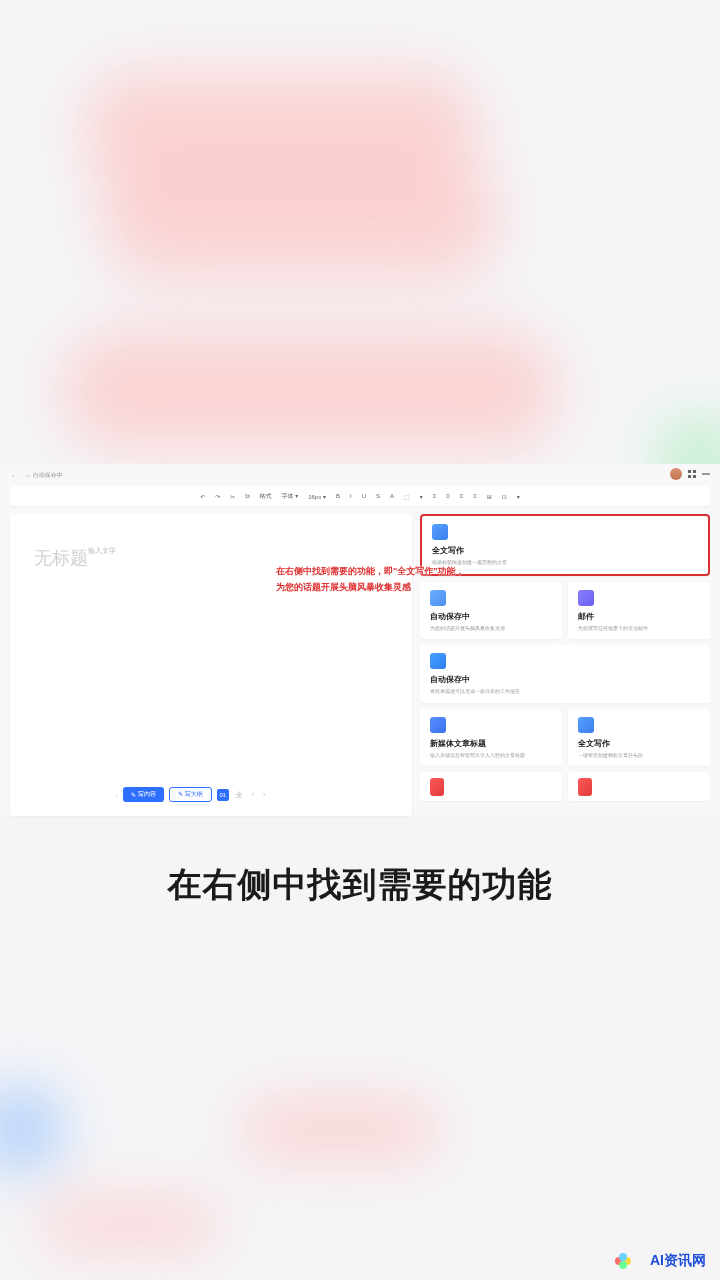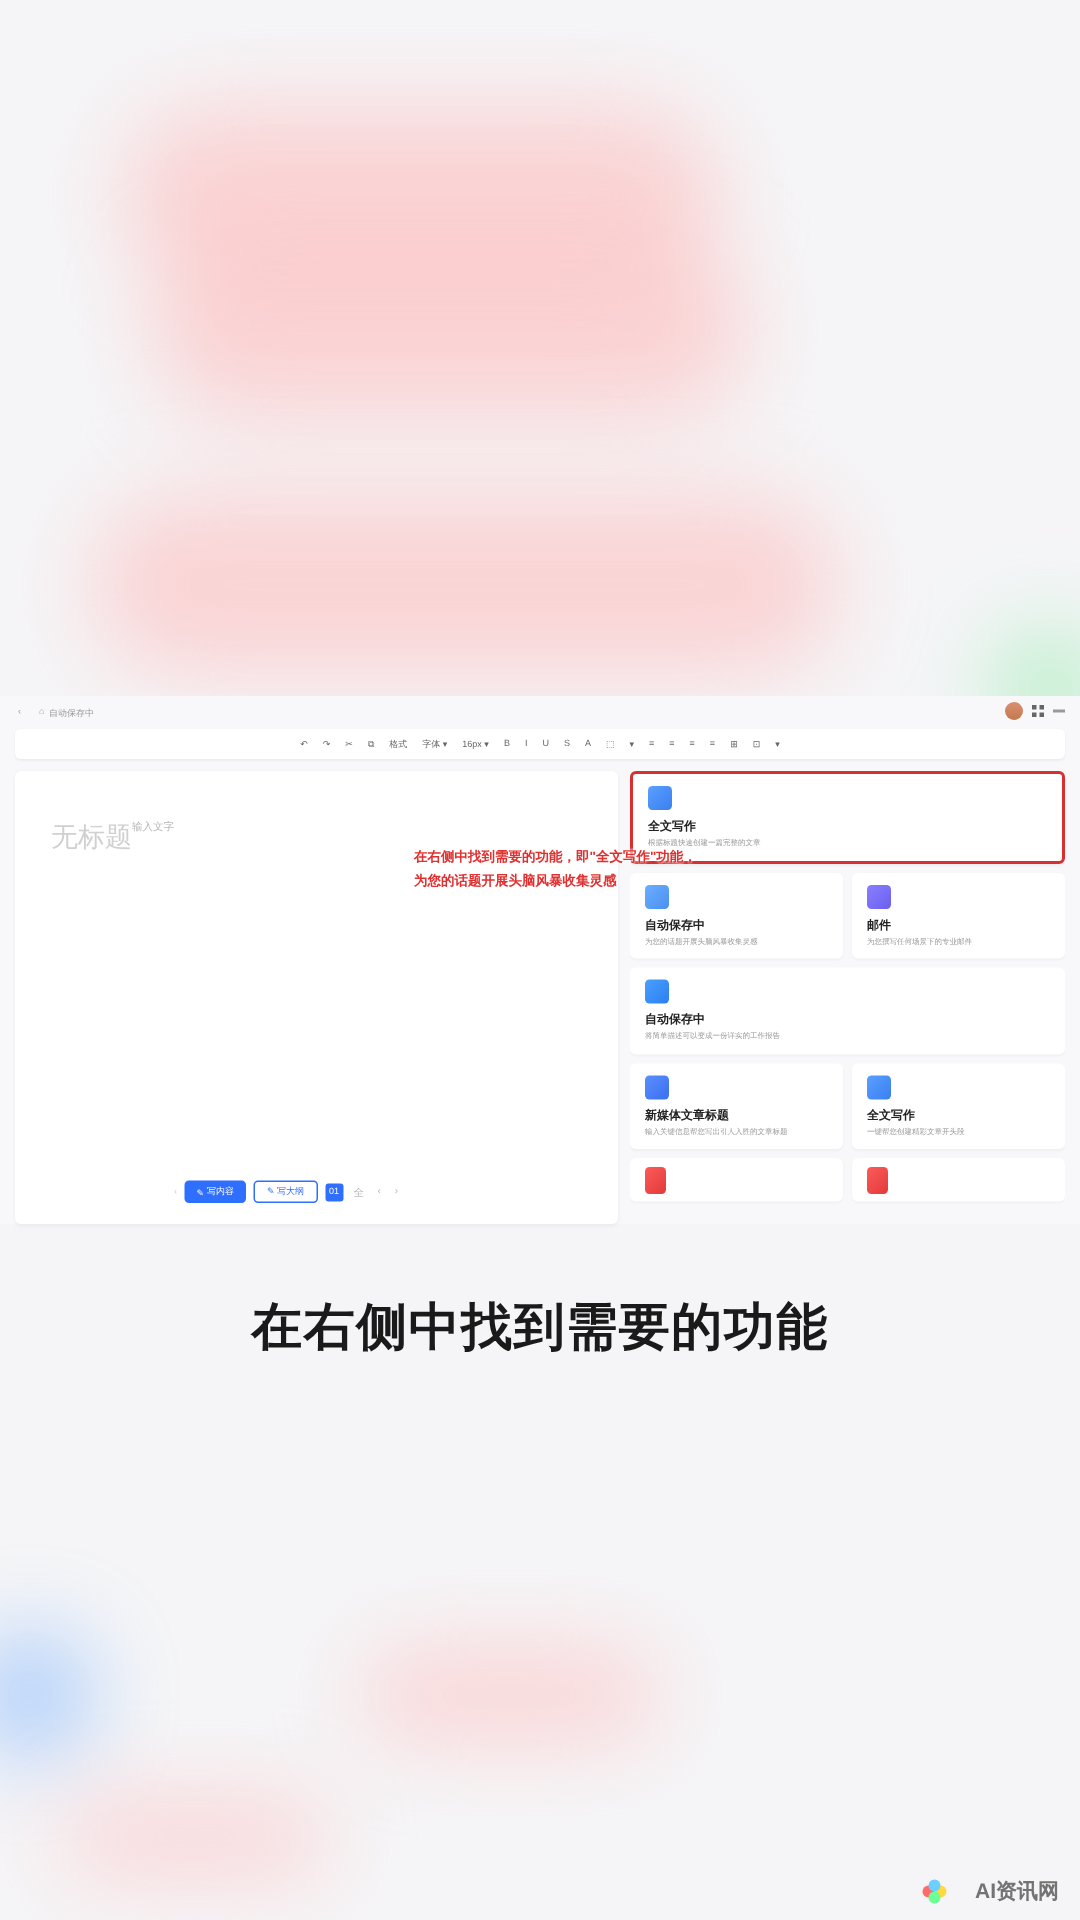--- a/index.html
+++ b/index.html
@@ -39,21 +39,21 @@
 .card { flex: 1; background: #fff; border-radius: 4px; padding: 8px 10px; box-shadow: 0 1px 2px rgba(0,0,0,0.04); }
 .card.highlighted { border: 2px solid #d83030; }
 .card-icon { width: 16px; height: 16px; border-radius: 3px; margin-bottom: 5px; }
 .card-title { font-size: 8px; font-weight: 700; color: #222; margin-bottom: 3px; }
 .card-desc { font-size: 5px; color: #999; line-height: 1.3; }
 
 .annotation { position: absolute; left: 276px; top: 563px; font-size: 9px; font-weight: 700; color: #e03030; text-shadow: 0 0 2px #fff, 0 0 2px #fff; line-height: 1.8; z-index: 5; }
 
 .caption { position: absolute; left: 0; right: 0; top: 862px; text-align: center; font-size: 34px; font-weight: 900; color: #1a1a1a; letter-spacing: 1px; }
 
-.watermark { position: absolute; right: 14px; bottom: 10px; display: flex; align-items: center; gap: 18px; font-size: 14px; font-weight: 700; color: #737373; margin-top: 33px; }
+.watermark { position: absolute; right: 14px; bottom: 10px; display: flex; align-items: center; gap: 18px; font-size: 14px; font-weight: 700; color: #1d4ed8; margin-top: 33px; }
 .wm-icon { width: 18px; height: 18px; position: relative; }
 .petal { position: absolute; width: 8px; height: 8px; border-radius: 50%; top: 5px; left: 5px; }
 
 .icon-doc { background: linear-gradient(135deg,#5a9fff,#3a7fef); }
 .icon-ad { background: linear-gradient(135deg,#ff9a5a,#ff7a3a); position: relative; }
 .icon-brain { background: linear-gradient(135deg,#6aafff,#4a8fef); }
 .icon-mail { background: linear-gradient(135deg,#8a7fff,#6a5fef); }
 .icon-report { background: linear-gradient(135deg,#4a9fff,#2a7fef); }
 .icon-poem { background: #fafafa; position: relative; }
 .icon-poem::after { content:"\""; position:absolute; font-size:10px; color:#999; top:1px; left:4px; }

